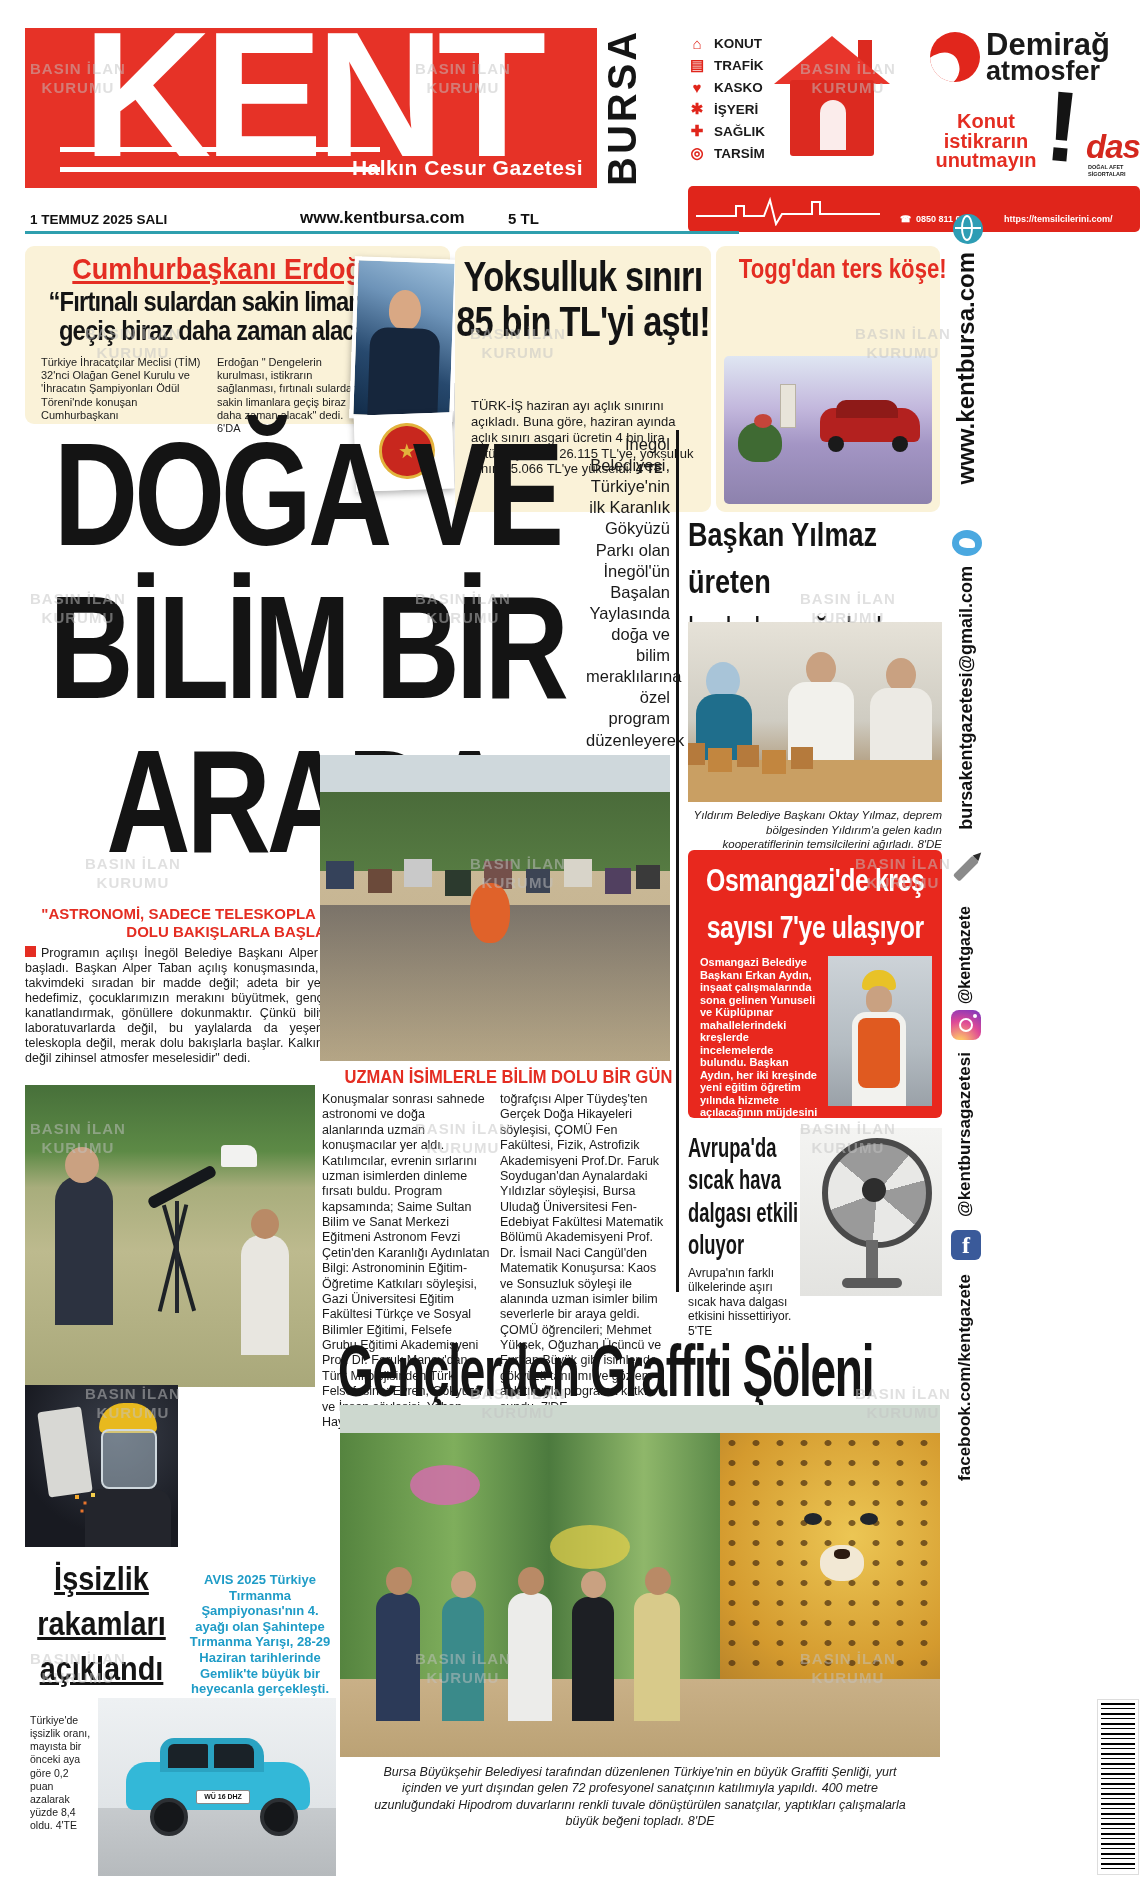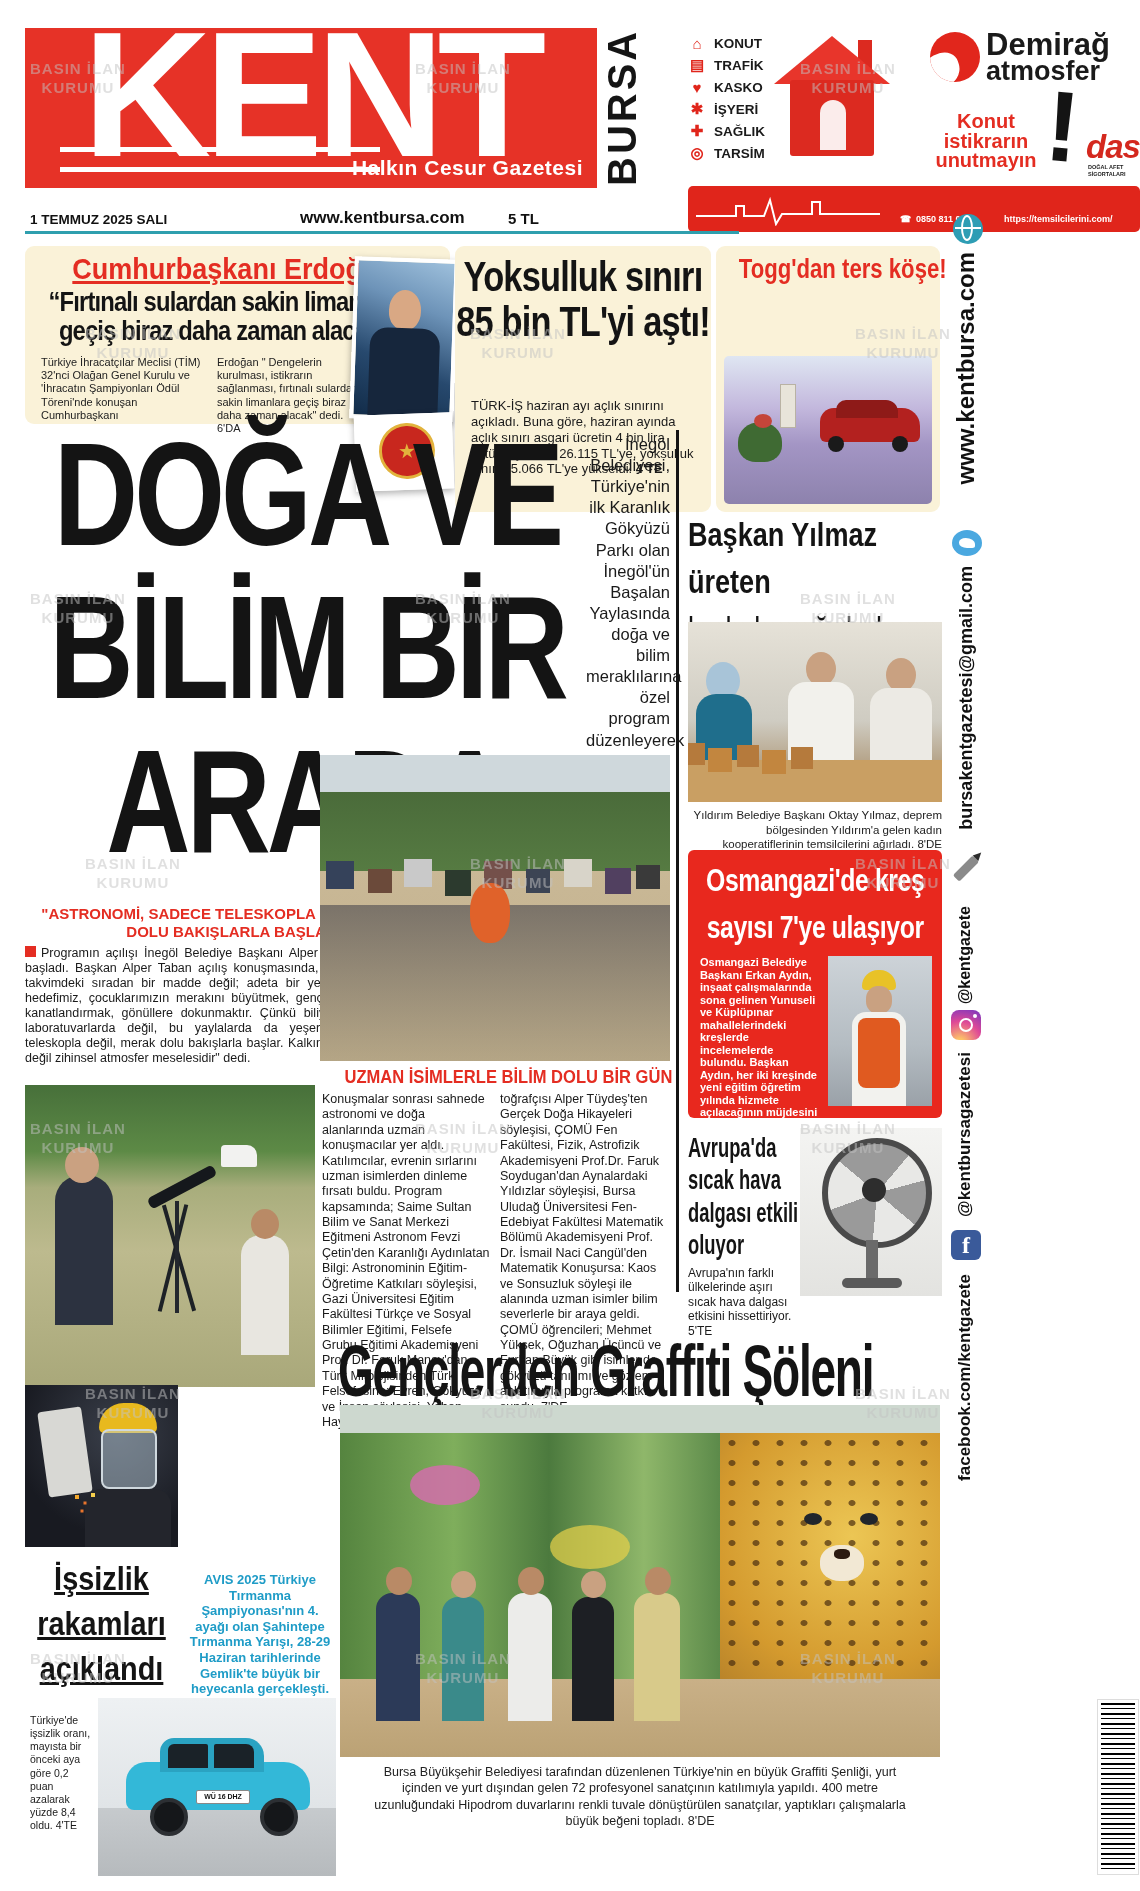--- a/index.html
+++ b/index.html
@@ -22,21 +22,21 @@
   
   .ad-row{display:flex;align-items:center;gap:8px;height:22px;}
   .ad-ico{color:#e0251b;font-size:15px;width:18px;text-align:center;font-weight:bold;}
   .ad-lab{font-size:13.5px;font-weight:800;color:#1a1a1a;}
   .bar{position:absolute;left:688px;top:186px;width:452px;height:46px;background:#e0251b;border-radius:5px;}
   .bar small{position:absolute;color:#fff;font-size:9px;font-weight:bold;top:28px;}
   
   .redk{color:#e42d22;font-weight:800;}
   .vtext{position:absolute;writing-mode:vertical-rl;transform:rotate(180deg);font-weight:800;color:#111;white-space:nowrap;}
   .vline{position:absolute;background:#141414;}
-  .caption{color:#222;}
+  .caption{font-style:italic;color:#222;}
   b{font-weight:bold;}
 </style>
 </head>
 <body>
 
 <div class="page">
 
   <div class="logo-box">
     <div class="logo-word">KENT</div>
     <div class="logo-rules"></div>

